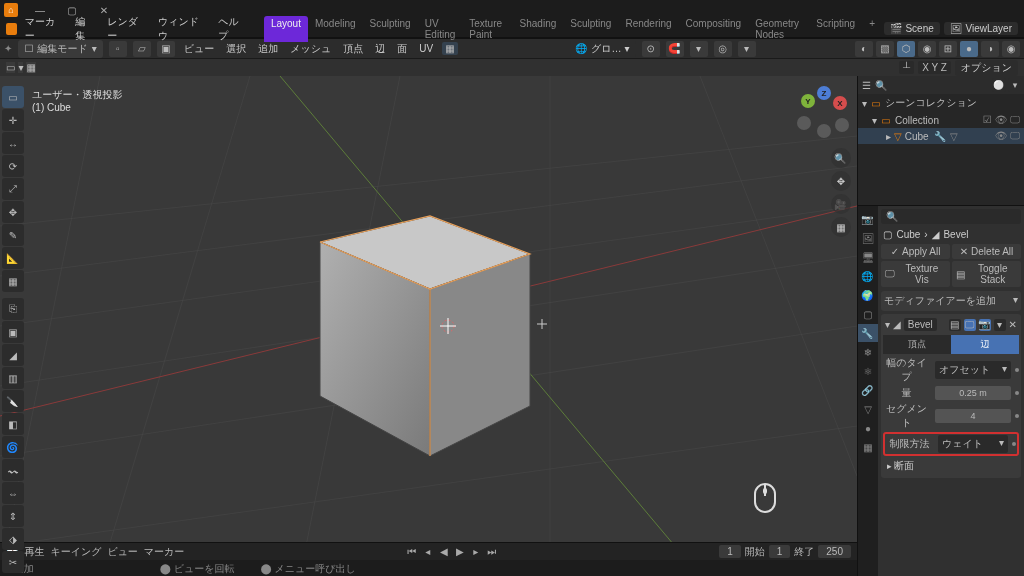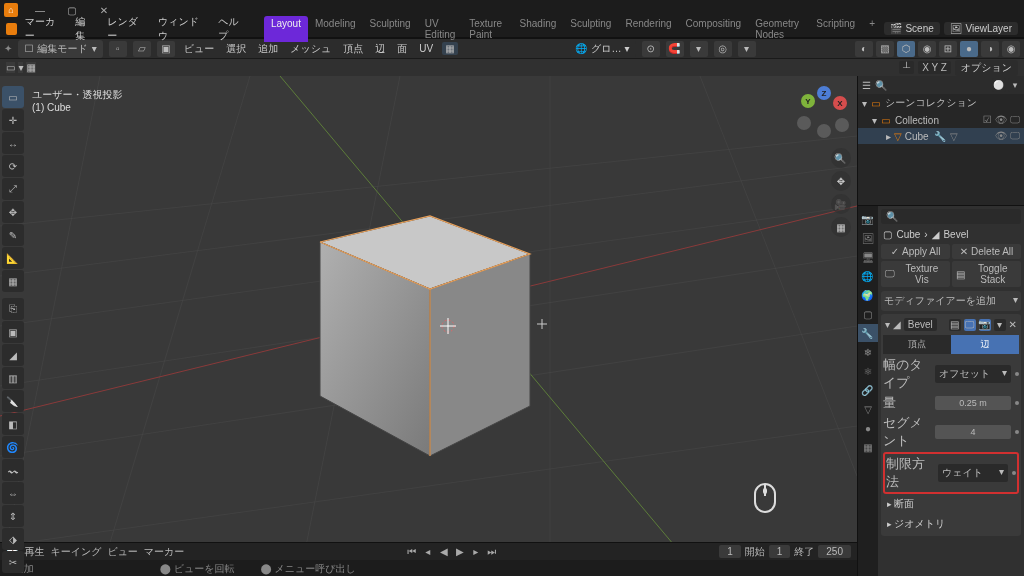--- a/index.html
+++ b/index.html
@@ -60,21 +60,21 @@
 .modbtn { flex:1 1 45%;background:#3a3a3a;padding:2px 4px;border-radius:2px;font-size:9px;text-align:center;display:flex;align-items:center;gap:3px;justify-content:center;}
 .addmod { background:#3a3a3a;padding:3px;border-radius:3px;margin:2px 0;font-size:9px;text-align:left;display:flex;justify-content:space-between;}
 .modpanel { background:#3a3a3a;border-radius:3px;padding:2px;margin-top:3px;}
 .modpanel .mhdr { display:flex;align-items:center;gap:3px;padding:2px;font-size:9px;}
 .modpanel .mhdr .mname { background:#2a2a2a;padding:1px 4px;border-radius:2px;}
 .modpanel .mhdr .mhicn { width:12px;height:12px;background:#2a2a2a;border-radius:2px;display:flex;align-items:center;justify-content:center;}
 .tabbtns { display:flex;margin:2px 0;}
 .tabbtns .tb { flex:1;background:#2a2a2a;padding:3px;text-align:center;font-size:9px;}
 .tabbtns .tb.active { background:#4772b3;color:#fff;}
 .proprow { display:flex;align-items:center;margin:2px 0;gap:2px;}
-.proprow .plabel { width:50px;text-align:left;font-size:13px;padding-right:3px;}
+.proprow .plabel { width:50px;text-align:center;font-size:10px;padding-right:3px;}
 .proprow .pval { flex:1;background:#545454;padding:2px 4px;border-radius:2px;text-align:center;font-size:9px;}
 .proprow .pdd { flex:1;background:#2a2a2a;padding:2px 4px;border-radius:2px;font-size:9px;display:flex;justify-content:space-between;}
 .proprow .dot { width:4px;height:4px;background:#888;border-radius:50%;margin-left:2px;}
 .hlrow { border:2px solid #d13030;border-radius:3px;padding:1px;}
 .collap { padding:3px 4px;font-size:9px;color:#ccc;cursor:pointer;}
 .search-pill { background:#2a2a2a;border-radius:3px;padding:2px;display:flex;align-items:center;margin-bottom:3px;}
 .search-pill input { background:transparent;border:none;color:#888;width:100%;font-size:9px;outline:none;}
 .filterbar { position:absolute;top:0;right:0;display:flex;gap:2px;padding:2px;}
 .filterbar .f { width:14px;height:14px;background:#2c2c2c;border-radius:2px;display:flex;align-items:center;justify-content:center;font-size:9px;}
 .version { position:absolute;bottom:18px;right:172px;font-size:9px;color:#666;}
@@ -396,21 +396,20 @@
             <div class="proprow" style="margin:0">
                 <div class="plabel">制限方法</div>
                 <div class="pdd">
                   <span>ウェイト</span>
                   <span>▾</span>
                 </div>
                 <div class="dot"></div>
               </div>
           </div>
           <div class="collap">▸ <span>断面</span></div>
-          <div class="collap">▸ <span>ジオメトリ</span></div>
         </div>
       </div>
     </div>
   </div>
 </div>
 
 <div class="version">3.5.0</div>
 
 <div class="timeline">
   <div class="tl1">

